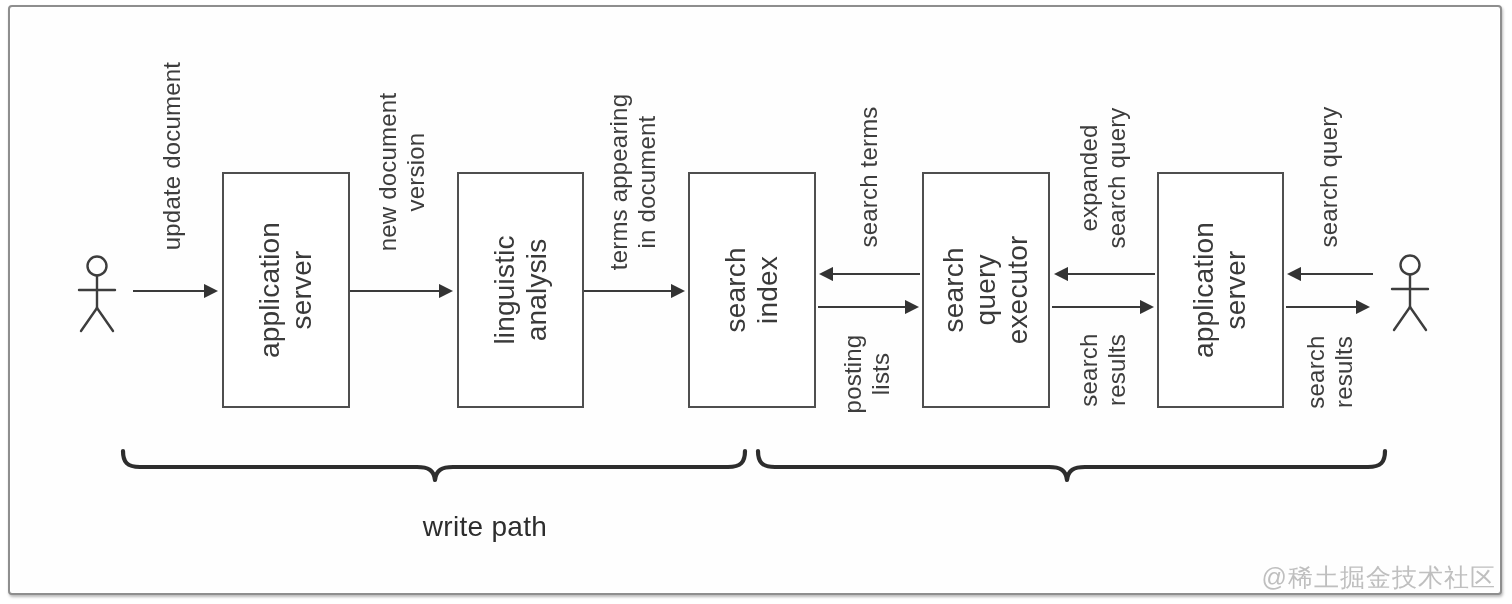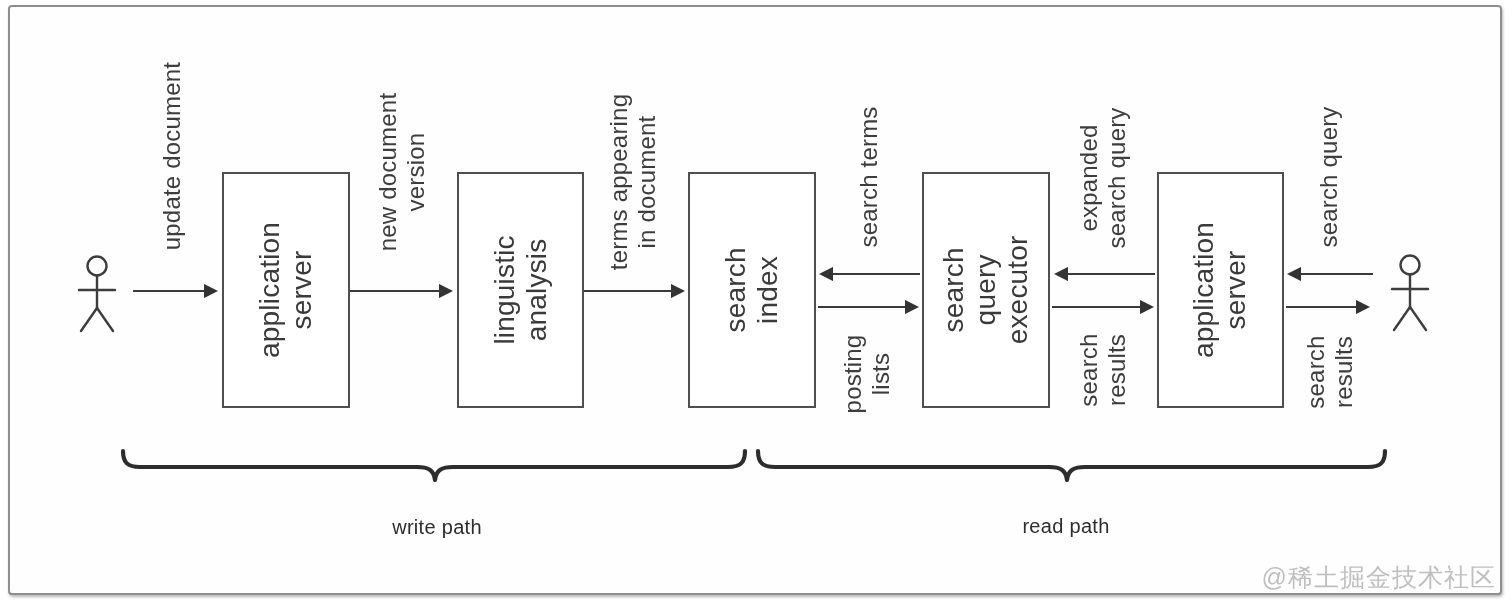--- a/index.html
+++ b/index.html
@@ -52,24 +52,25 @@
     white-space: pre-line;
     text-align: center;
     font-size: 24px;
     line-height: 1.15;
     color: #3d3d3d;
     letter-spacing: 0.2px;
   }
   .path-label {
     position: absolute;
     transform: translate(-50%, -50%);
-    font-size: 20px;
+    font-size: 28px;
     color: #2d2d2d;
     letter-spacing: 0.3px;
     white-space: nowrap;
+    margin-left: 48px;
   }
   .watermark {
     position: absolute;
     right: 16px;
     bottom: 10px;
     font-size: 25px;
     color: #bfbfbf;
     letter-spacing: 1px;
     white-space: nowrap;
   }
@@ -154,17 +155,16 @@
 lists</div>
   <div class="vlabel" style="left:1103px; top:178px;">expanded
 search query</div>
   <div class="vlabel" style="left:1103px; top:370px;">search
 results</div>
   <div class="vlabel" style="left:1329px; top:177px;">search query</div>
   <div class="vlabel" style="left:1330px; top:372px;">search
 results</div>
 
   <div class="path-label" style="left:437px; top:527px;">write path</div>
-  <div class="path-label" style="left:1066px; top:526px;">read path</div>
 
   <div class="watermark">@稀土掘金技术社区</div>
 
 </div>
 
 </body></html>

